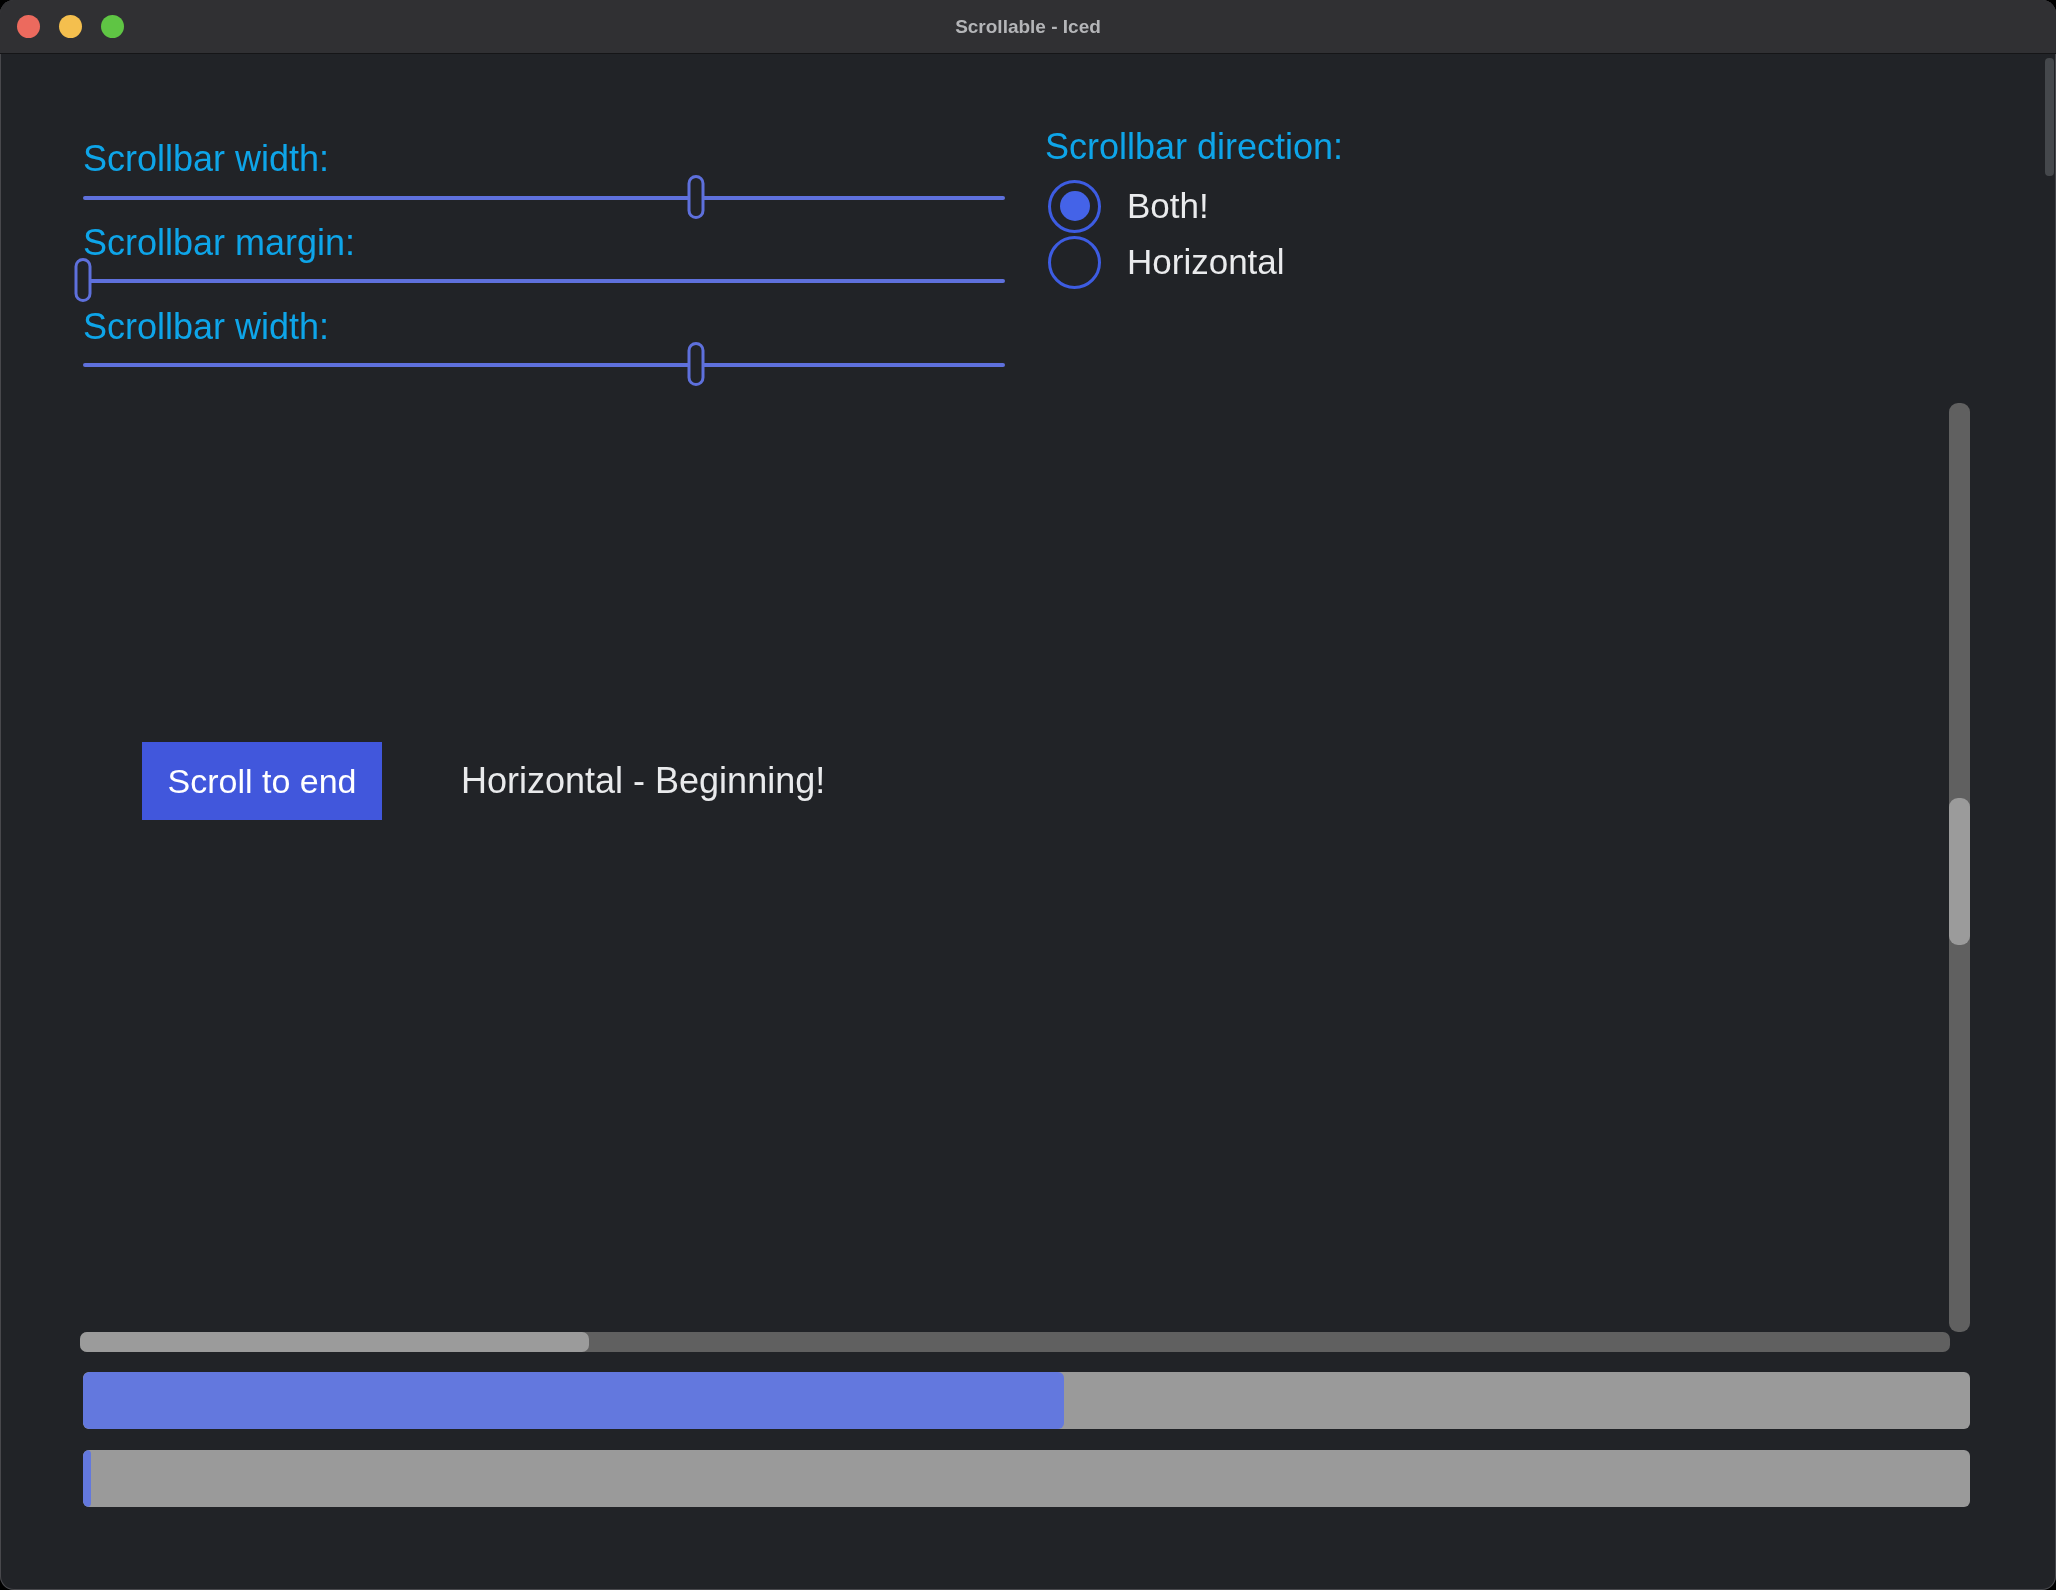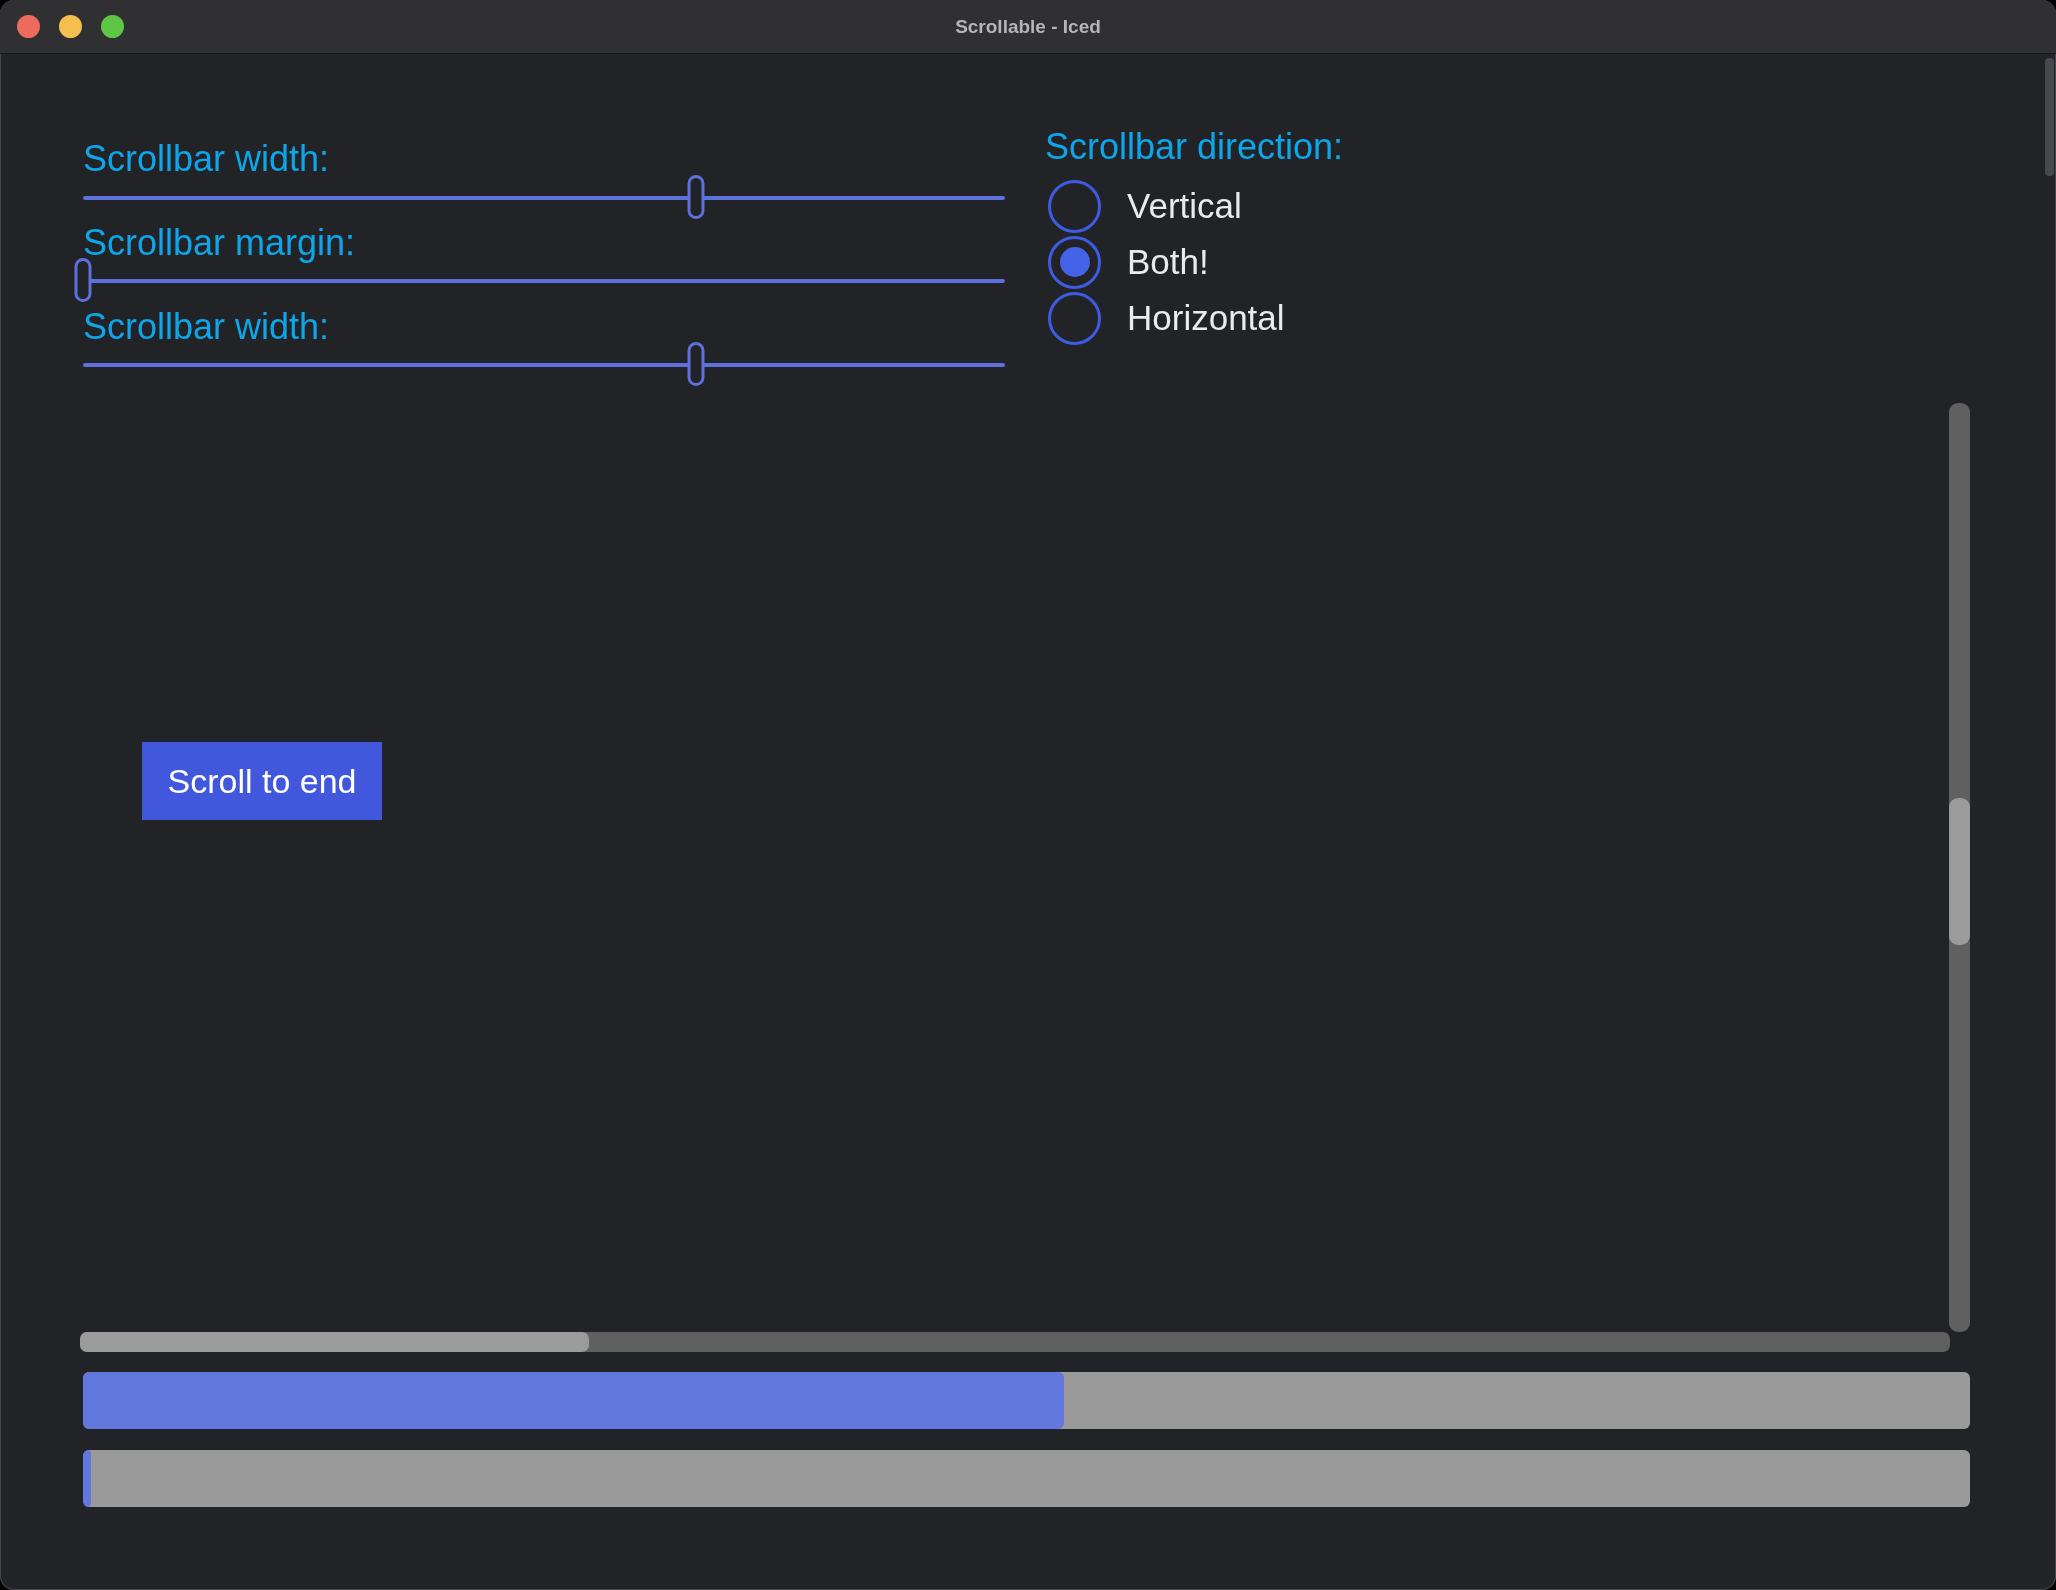--- a/index.html
+++ b/index.html
@@ -142,41 +142,36 @@
     <div class="track"></div>
     <div class="handle" style="left: 0%;"></div>
   </div>
   <div class="slider slider2">
     <div class="track"></div>
     <div class="handle" style="left: 66.5%;"></div>
   </div>
 
   <div class="lbl lbl-radio">Scrollbar direction:</div>
   <div class="radio-rows">
-    <div class="radio-row">
-      <span class="radio-circle">
-          <span class="radio-dot"></span>
-        </span>
-      <span class="radio-label">Vertical</span>
-    </div>
     <div class="radio-row checked">
       <span class="radio-circle">
           <span class="radio-dot"></span>
         </span>
       <span class="radio-label">Both!</span>
     </div>
     <div class="radio-row">
       <span class="radio-circle">
           <span class="radio-dot"></span>
         </span>
       <span class="radio-label">Horizontal</span>
     </div>
   </div>
 
   <button class="scroll-btn">Scroll to end</button>
+  <div class="status">Horizontal - Beginning!</div>
 
   <div class="v-rail">
     <div class="v-thumb" style="top: 42.5%; height: 15.8%;"></div>
   </div>
 
   <div class="h-rail">
     <div class="h-thumb" style="left: 0%; width: 27.2%;"></div>
   </div>
 
   <div class="outer-thumb"></div>

